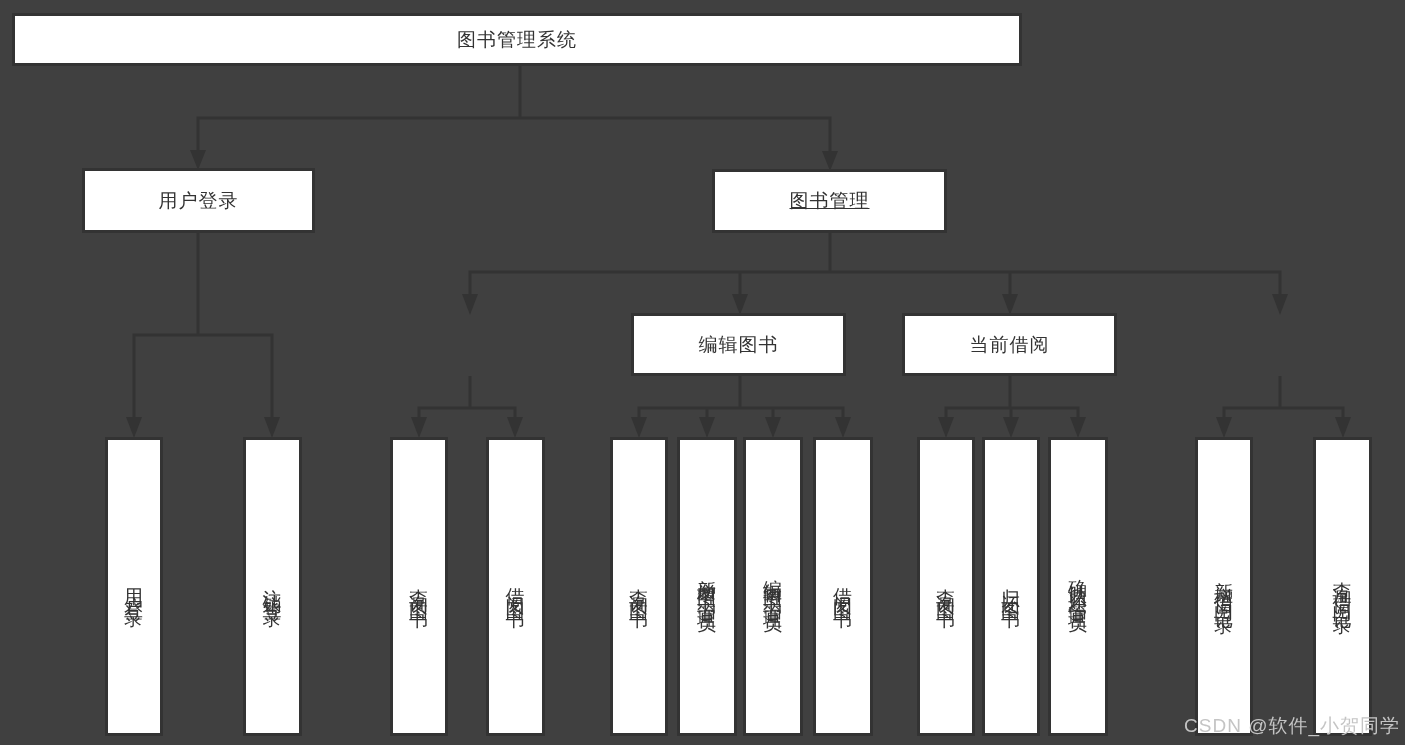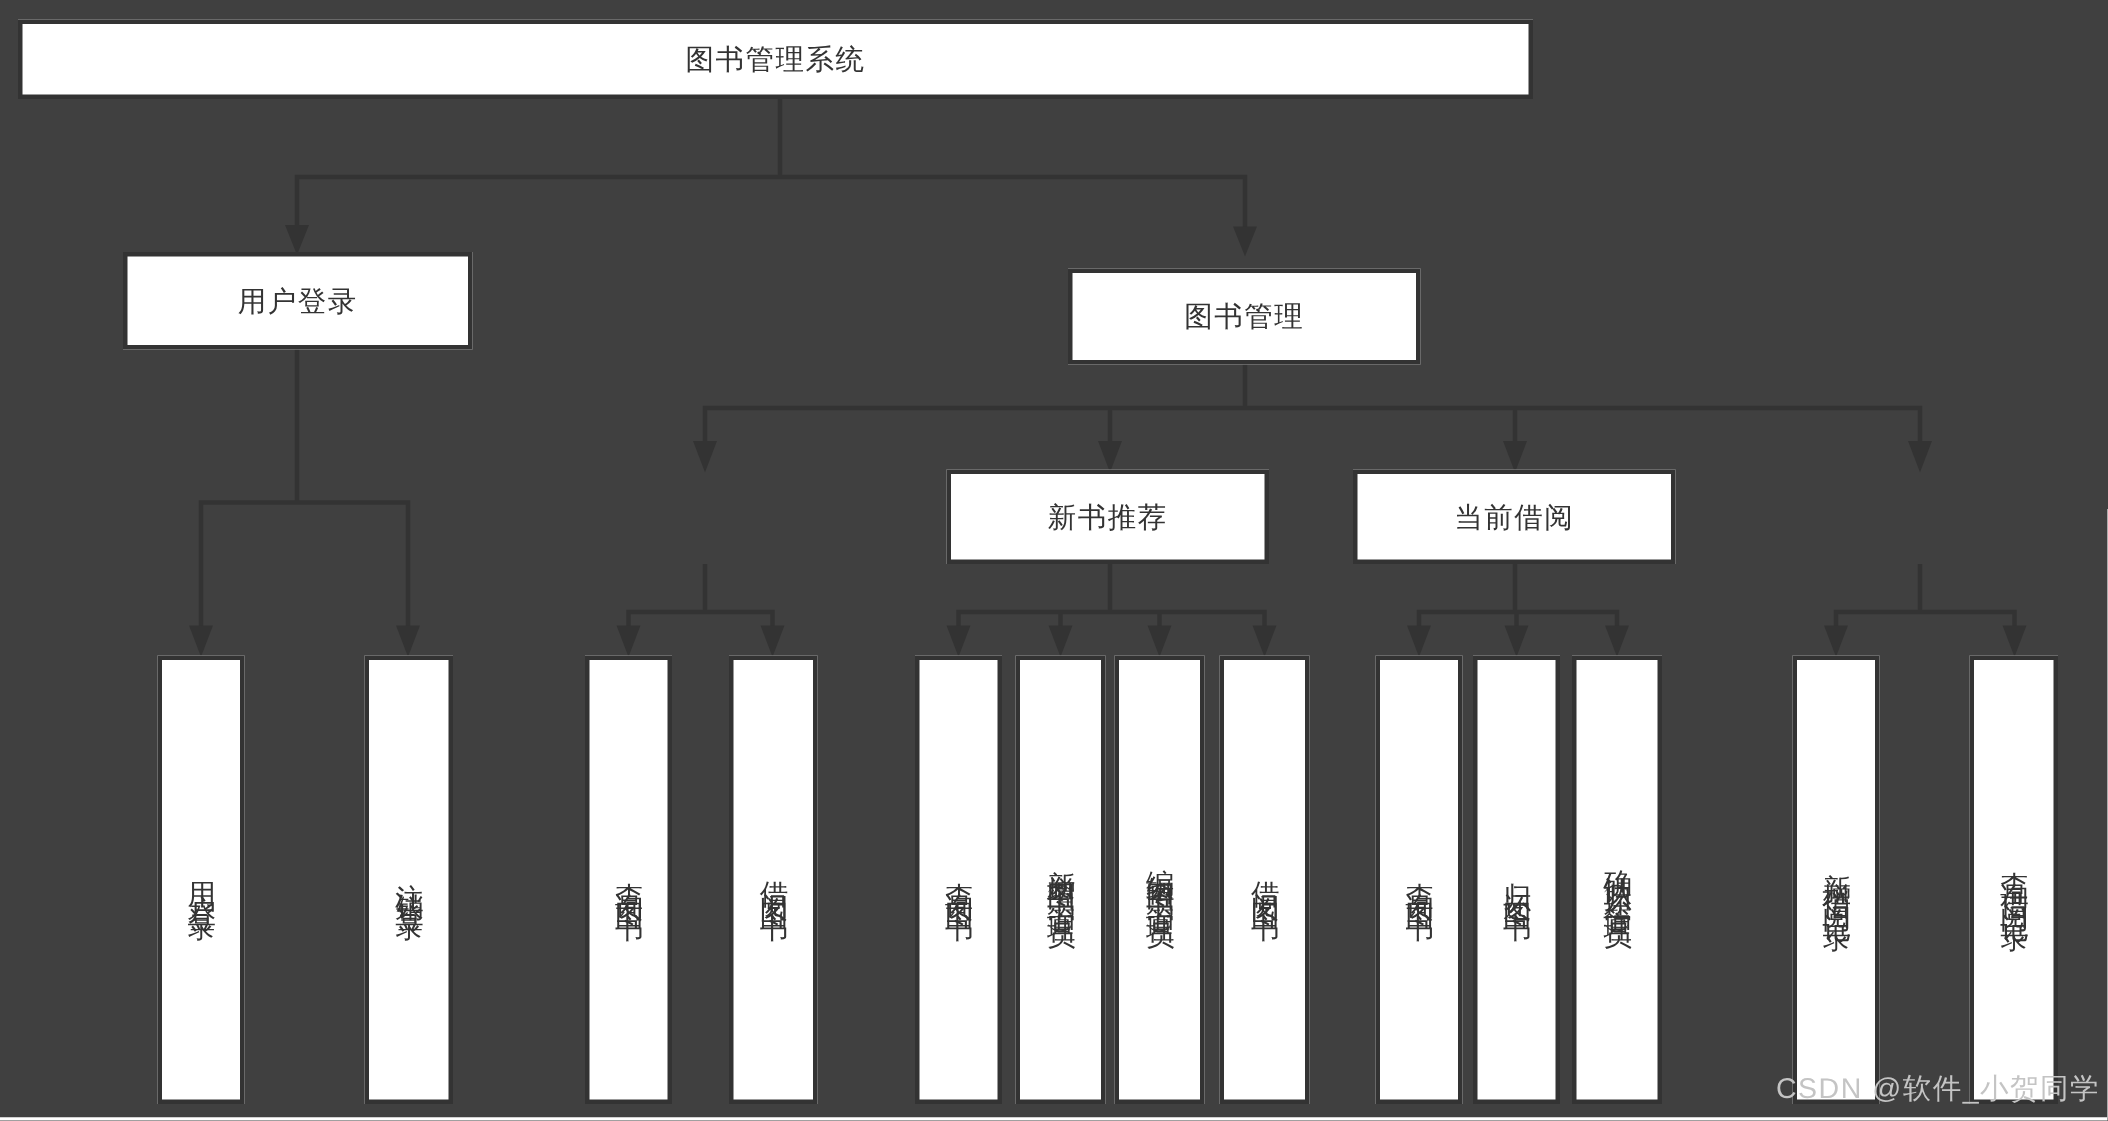--- a/index.html
+++ b/index.html
@@ -122,26 +122,26 @@
     </g>
   </svg>
 
   <div class="box" style="left:12px; top:13px; width:1010px; height:53px;">
     <span class="hlabel">图书管理系统</span>
   </div>
 
   <div class="box" style="left:82px; top:168px; width:233px; height:65px;">
     <span class="hlabel">用户登录</span>
   </div>
-  <div class="box" style="left:712px; top:179px; width:235px; height:64px;">
+  <div class="box" style="left:712px; top:169px; width:235px; height:64px;text-decoration:underline;">
     <span class="hlabel">图书管理</span>
   </div>
 
   <div class="box" style="left:631px; top:313px; width:215px; height:63px;">
-    <span class="hlabel">新书推荐</span>
+    <span class="hlabel">编辑图书</span>
   </div>
   <div class="box" style="left:902px; top:313px; width:215px; height:63px;font-family:Liberation Serif, serif;">
     <span class="hlabel">当前借阅</span>
   </div>
 
   <div class="box leaf" style="left:105px; top:437px; width:58px; height:299px;">
     <span class="vtext">用户登录</span>
   </div>
   <div class="box leaf" style="left:243px; top:437px; width:59px; height:299px;">
     <span class="vtext">注销登录</span>

